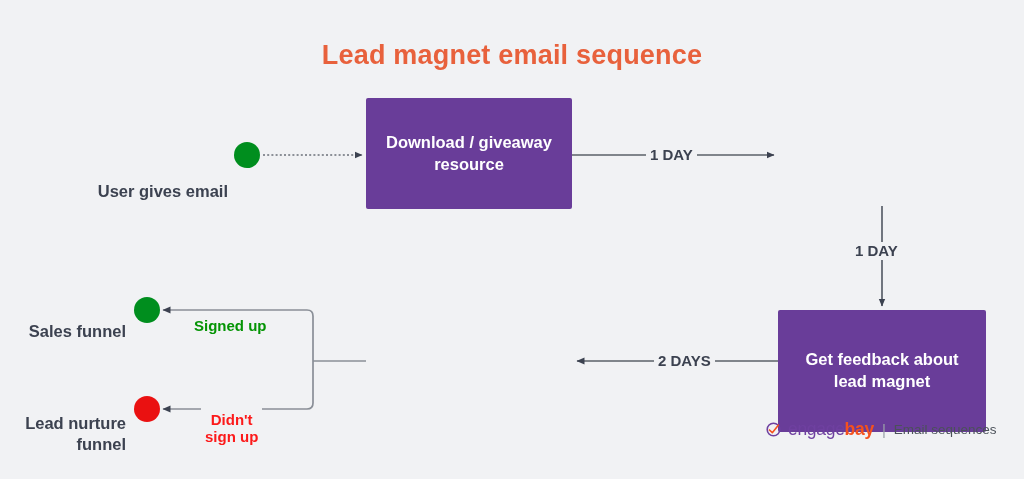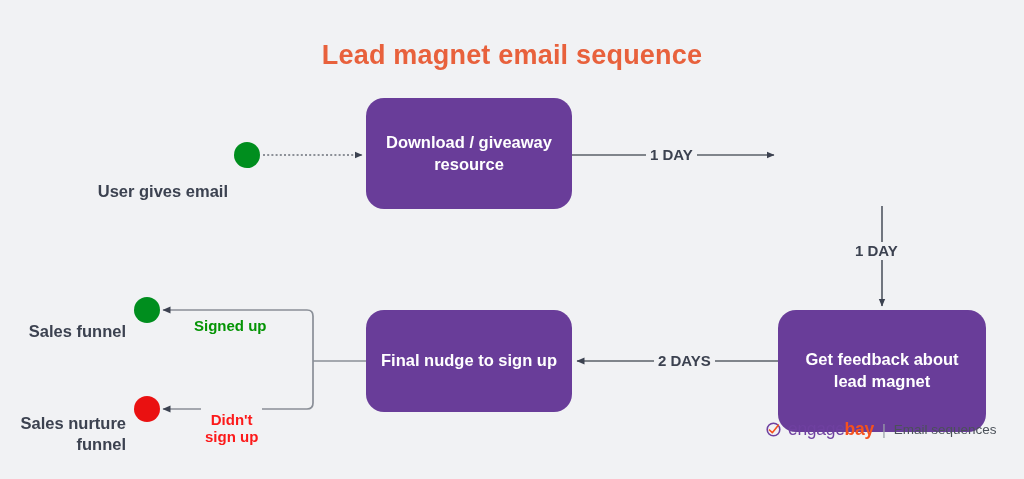--- a/index.html
+++ b/index.html
@@ -34,21 +34,21 @@
     width: 1024px;
     text-align: center;
     font-size: 27px;
     font-weight: bold;
     color: #e8613c;
     letter-spacing: 0.2px;
   }
   .node {
     position: absolute;
     background: #693d99;
-    border-radius: 18px;
+    border-radius: 2px;
     color: #ffffff;
     font-size: 16.5px;
     font-weight: bold;
     line-height: 1.32;
     display: flex;
     align-items: center;
     justify-content: center;
     text-align: center;
     padding: 4px 10px;
     box-sizing: border-box;
@@ -147,40 +147,37 @@
 
   <div class="node" style="left:366px; top:98px; width:206px; height:111px;">
     <span>Download / giveaway resource</span>
   </div>
 
 
   <div class="node" style="left:778px; top:310px; width:208px; height:122px;">
     <span>Get feedback about lead magnet</span>
   </div>
 
-  <div class="node" style="left:366px; top:310px; width:206px; height:102px;">
-    <span>Final nudge to sign up</span>
-  </div>
 
   <div class="dot green" style="left:234px; top:142px; width:26px; height:26px;"></div>
 
   <div class="dot green" style="left:134px; top:297px; width:26px; height:26px;"></div>
 
   <div class="dot red" style="left:134px; top:396px; width:26px; height:26px;"></div>
 
   <div class="side-label" style="left:30px; top:160px; width:198px;">
     <span>User gives email</span>
   </div>
 
   <div class="side-label" style="left:0px; top:300px; width:126px;">
     <span>Sales funnel</span>
   </div>
 
   <div class="side-label" style="left:0px; top:392px; width:126px;">
-    <span>Sales nurture funnel</span>
+    <span>Lead nurture funnel</span>
   </div>
 
   <div class="edge-label" style="left:646px; top:146px;">
     <span>1 DAY</span>
   </div>
 
   <div class="edge-label" style="left:851px; top:242px;">
     <span>1 DAY</span>
   </div>
 

